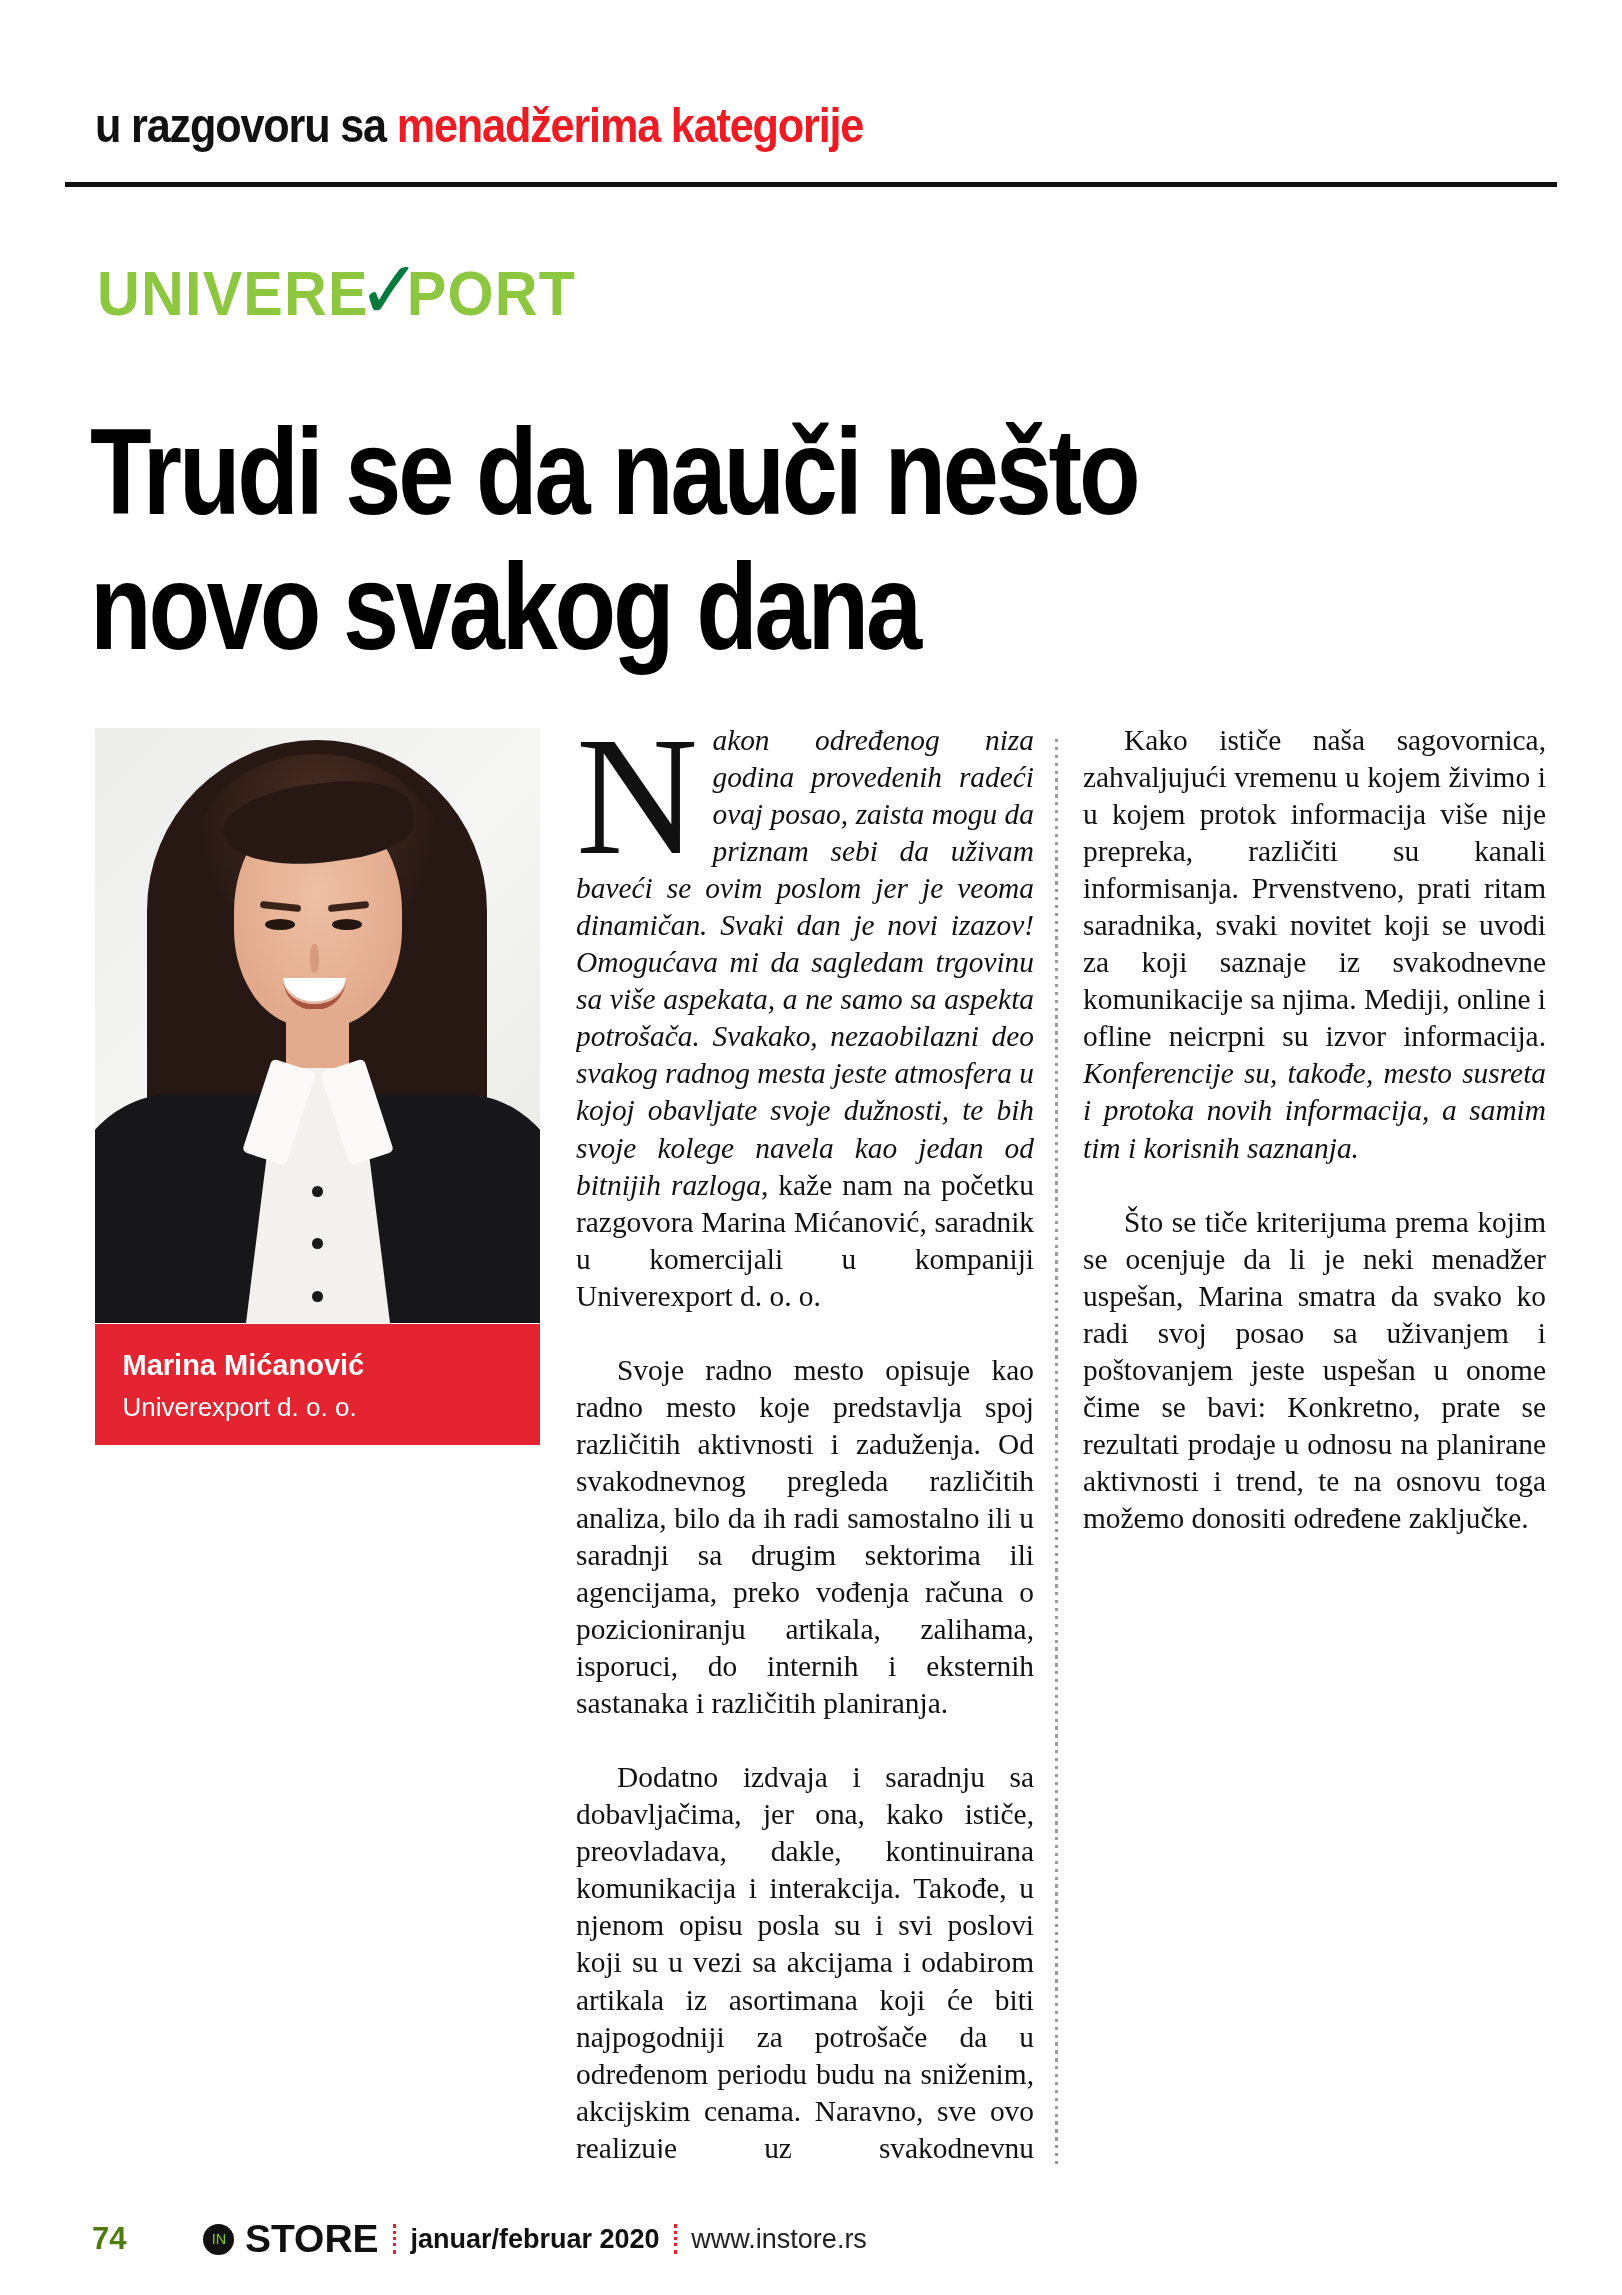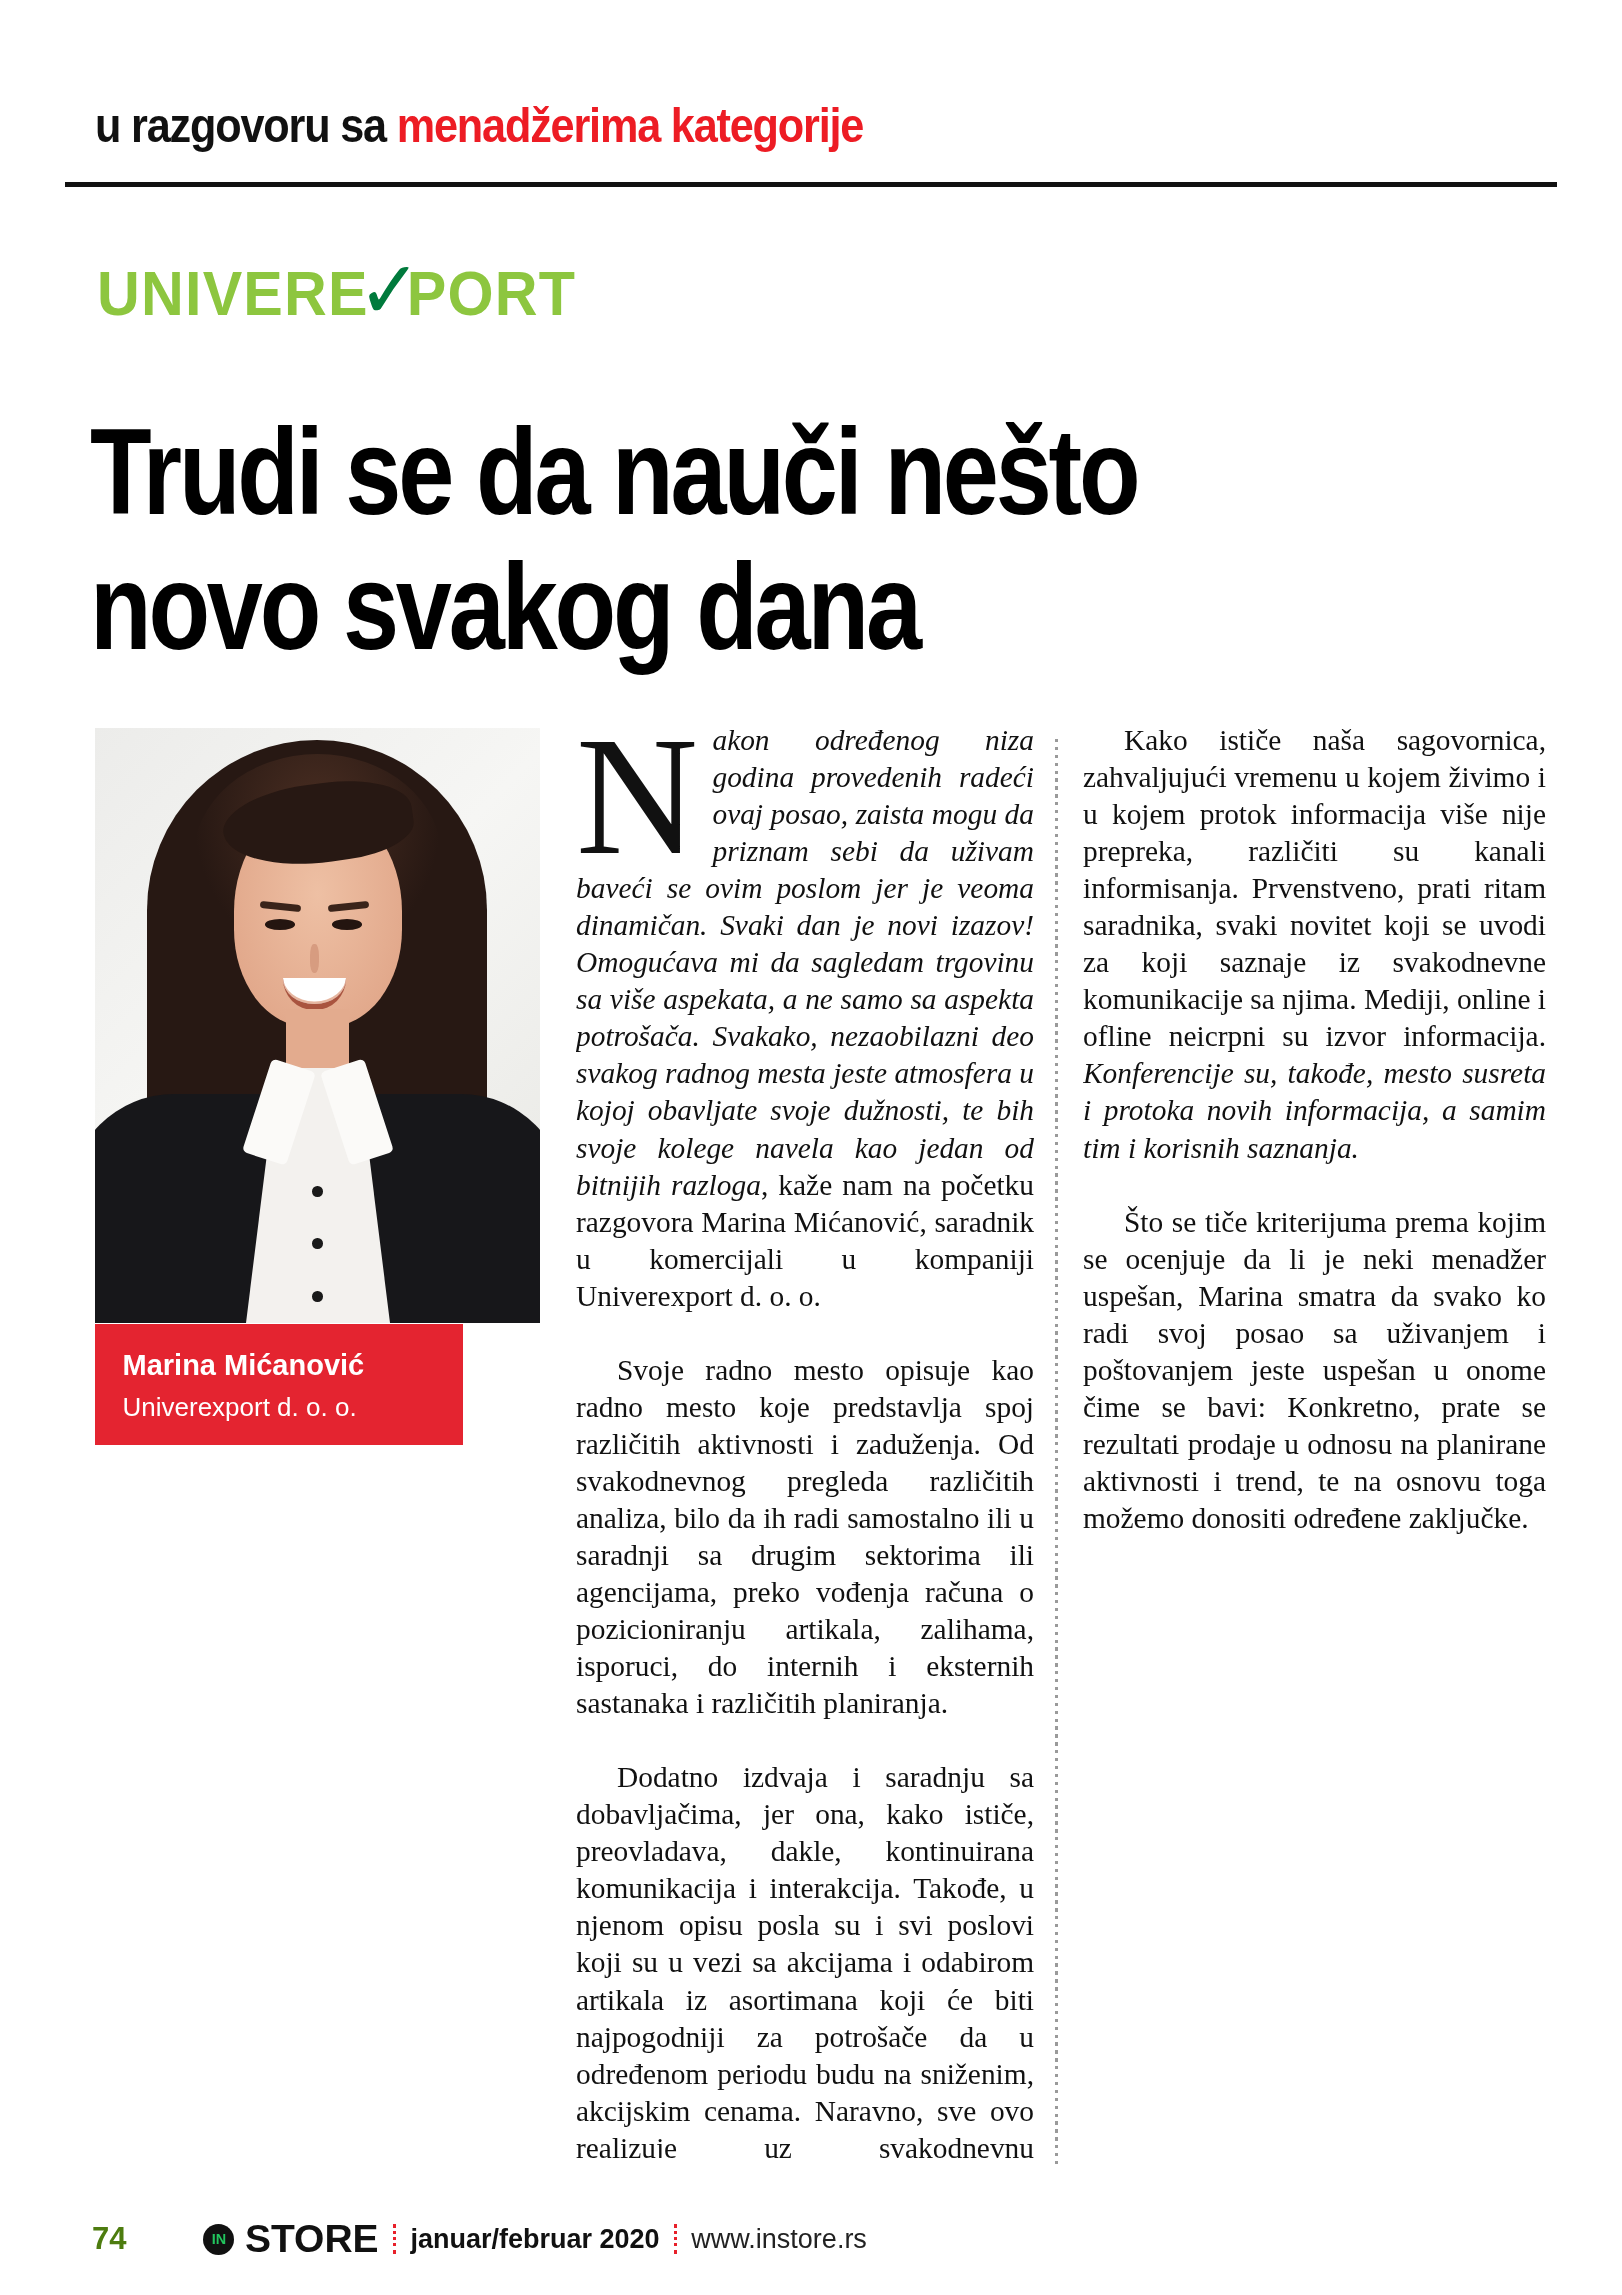--- a/index.html
+++ b/index.html
@@ -77,21 +77,21 @@
   .photo .blouse{
     position:absolute;left:151px;top:340px;width:144px;height:255px;background:#f3f1ee;
     clip-path:polygon(22% 0,78% 0,100% 100%,0 100%);
   }
   .photo .collar-l{position:absolute;left:161px;top:335px;width:46px;height:98px;background:#fbfaf8;transform:rotate(18deg);border-radius:5.2px;}
   .photo .collar-r{position:absolute;left:239px;top:335px;width:46px;height:98px;background:#fbfaf8;transform:rotate(-18deg);border-radius:5.2px;}
   .photo .btn{position:absolute;left:217px;width:10.5px;height:10.5px;background:#1a1a1a;border-radius:50%;}
   .photo .btn.b1{top:458px;} .photo .btn.b2{top:510px;} .photo .btn.b3{top:563px;}
   
   .caption{
-    position:absolute;left:95px;top:1324px;width:368px;height:121px;background:#e42430;
+    position:absolute;left:95px;top:1324px;width:445px;height:121px;background:#e42430;
     font-family:"Liberation Sans",sans-serif;color:#fff;box-sizing:border-box;padding:23.6px 0 0 27.5px;
   }
   .caption .nm{font-weight:700;font-size:29px;line-height:34px;}
   .caption .co{font-weight:400;font-size:26px;line-height:31px;margin-top:10.5px;}
   
   .col{
     position:absolute;top:722px;width:458px;height:1436px;overflow:hidden;
     font-size:29.4px;line-height:1.26;text-align:justify;
   }
   .col1{left:576px;}
@@ -116,23 +116,23 @@
     font-family:"DejaVu Serif",serif;font-style:italic;font-size:34px;line-height:1.5;
   }
   
   .footer{
     position:absolute;left:92px;top:2217px;display:flex;align-items:center;
     font-family:"Liberation Sans",sans-serif;
   }
   .pageno{font-weight:900;font-size:31px;color:#4d7c0f;}
   .inlogo{display:flex;align-items:center;margin-left:77px;}
   .incircle{
-    width:31px;height:31px;border-radius:50%;background:#111;color:#22c55e;
+    width:31px;height:31px;border-radius:50%;background:#111;color:#84cc16;
     display:flex;align-items:center;justify-content:center;
-    font-weight:700;font-size:14.4px;letter-spacing:0;
+    font-weight:400;font-size:14.4px;letter-spacing:0;
   }
   .storeword{font-weight:900;font-size:39px;color:#111;margin-left:10.5px;letter-spacing:0;}
   .fsep{height:30px;border-left:3.3px dotted #e8202a;margin:0 14.4px;}
   .issue{font-weight:700;font-size:27px;color:#111;}
   .site{font-weight:400;font-size:27px;color:#222;}
 </style>
 </head>
 <body>
 
 <div class="page">

